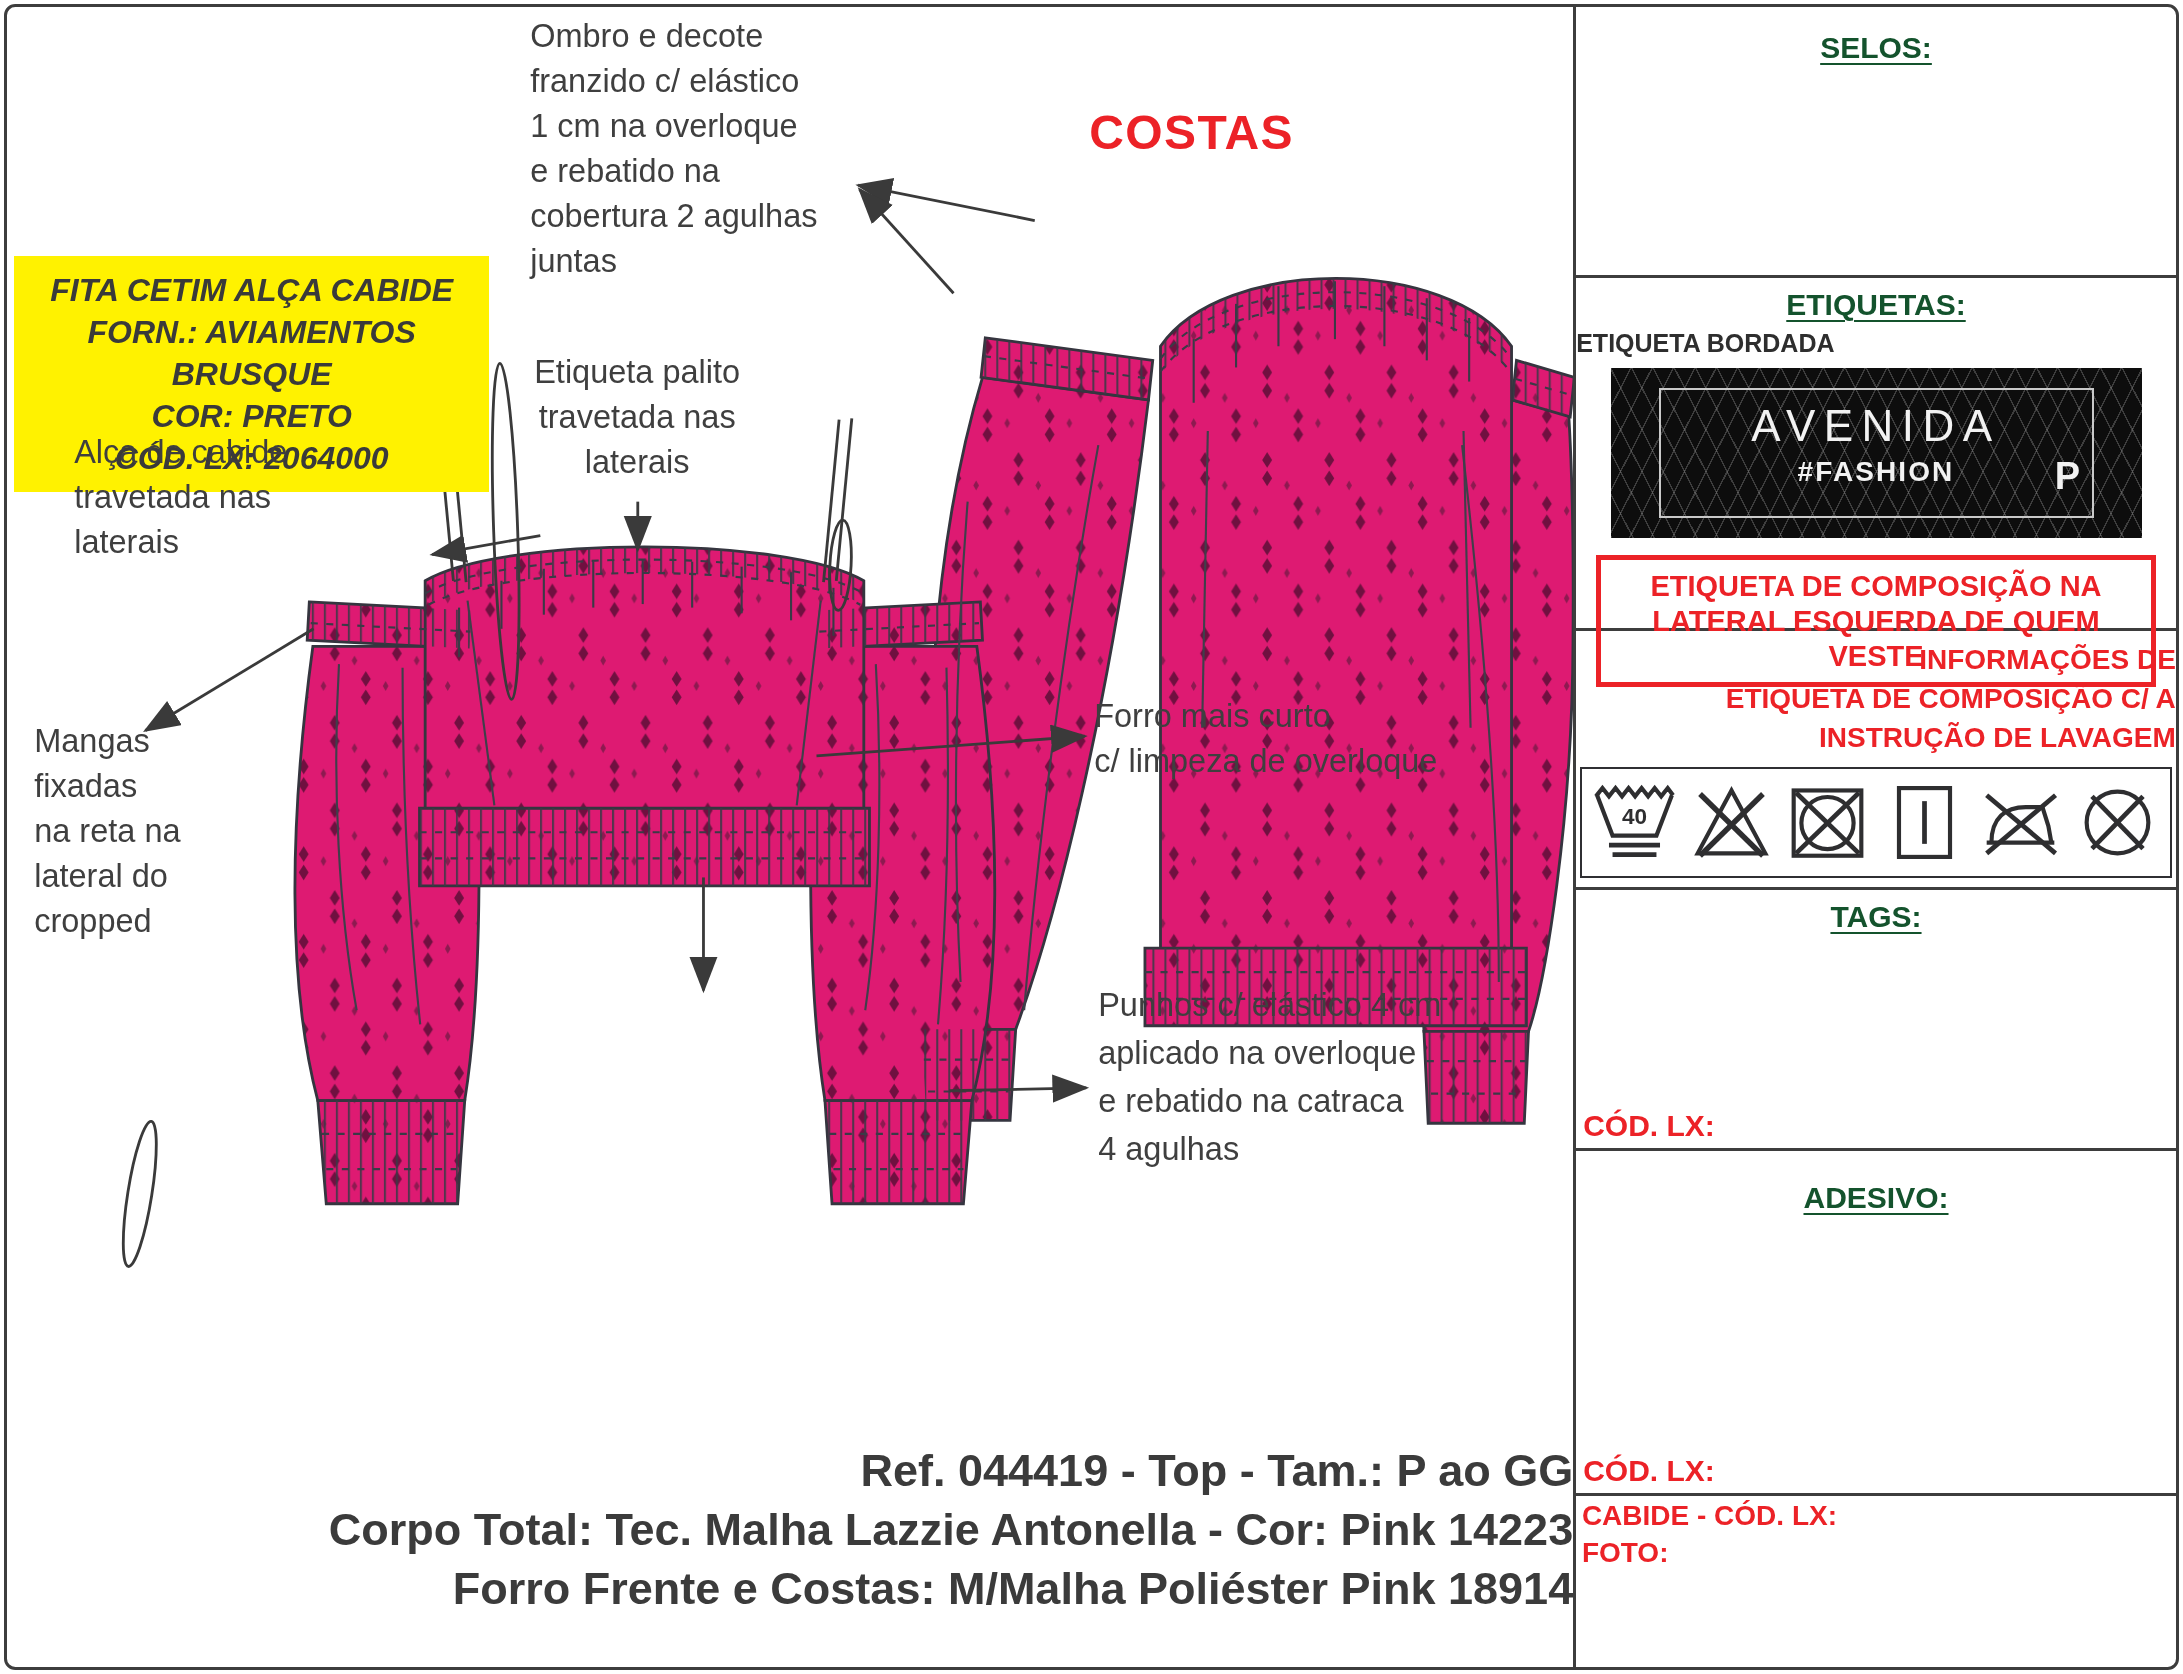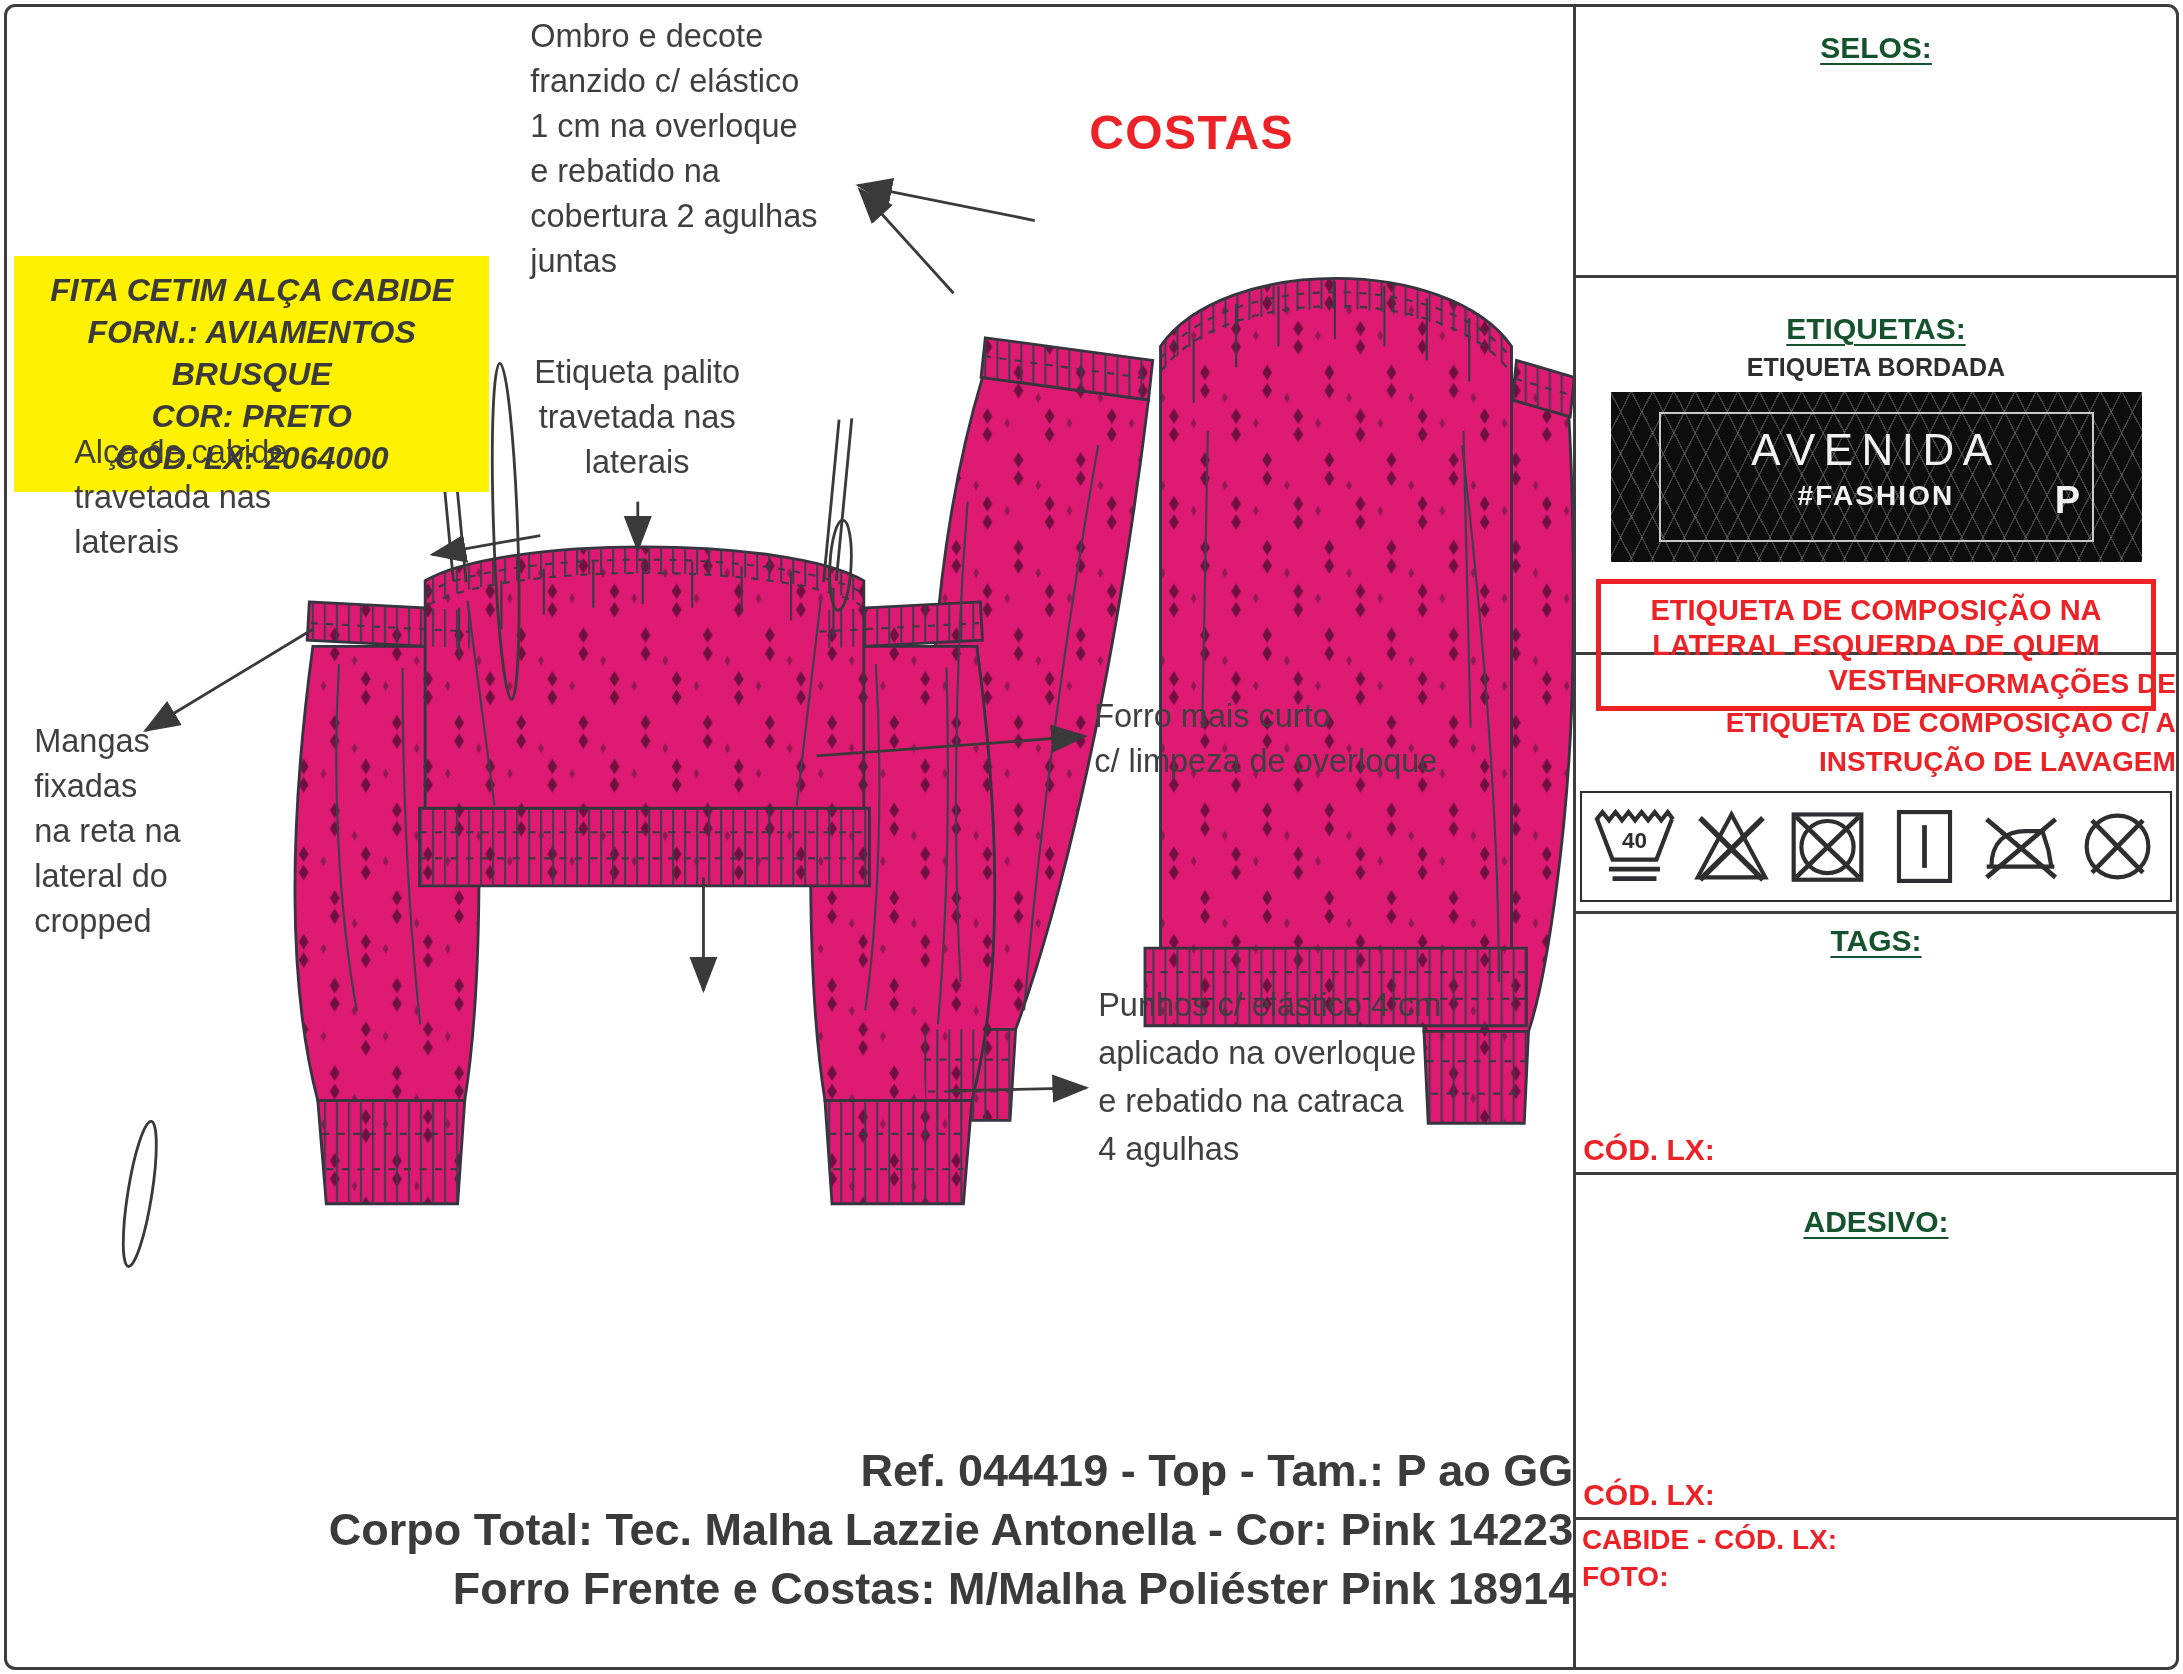--- a/index.html
+++ b/index.html
@@ -13,21 +13,21 @@
         line-height:42px;text-align:center;padding:12.7px 0;white-space:pre-line;font-style:italic;}
   .footer{position:absolute;color:#3b3b3b;font-weight:bold;font-size:45px;line-height:59px;
           text-align:right;white-space:pre-line;}
   .panel{position:absolute;left:1566px;top:0;bottom:0;right:0;border-left:3.5px solid #3d3d3d;
          display:flex;flex-direction:column;box-sizing:border-box;}
   .sec{position:relative;box-sizing:border-box;border-bottom:3.5px solid #3d3d3d;}
   .sec:last-child{border-bottom:none;flex:1;}
   .red-head{color:#14532d;font-weight:bold;font-size:30px;text-align:center;margin-top:24px;
             text-decoration:underline;text-decoration-thickness:2.1px;text-underline-offset:5px;}
   .red-head.tight{margin-top:10px;}
-  .sub-head{color:#2e2e2e;font-weight:bold;font-size:25px;text-align:center;margin-top:7px;}
+  .sub-head{color:#2e2e2e;font-weight:bold;font-size:25px;margin-top:7px;}
   .brand-label{position:relative;width:531px;height:170px;margin:10px auto 0;background-color:#0d0d0d;
      background-image:
        repeating-linear-gradient(63deg, rgba(140,140,140,.38) 0 1.4px, transparent 1.4px 19px),
        repeating-linear-gradient(-63deg, rgba(140,140,140,.38) 0 1.4px, transparent 1.4px 19px);}
   .brand-frame{position:absolute;inset:20px 48px;border:2.1px solid #c9c9c9;}
   .brand-name{color:#f2f2f2;font-size:44px;letter-spacing:8.5px;text-align:center;margin-top:11.3px;}
   .brand-tag{color:#f2f2f2;font-weight:bold;font-size:28px;letter-spacing:2.1px;text-align:center;margin-top:4.2px;}
   .brand-size{position:absolute;right:11.3px;bottom:18.4px;color:#f2f2f2;font-weight:bold;font-size:38px;}
   .comp-box{width:544px;margin:17px auto 0;border:5px solid #EC2227;color:#EC2227;font-weight:bold;
             font-size:29px;line-height:35px;text-align:center;padding:8.5px 2.8px;white-space:pre-line;}
@@ -210,21 +210,21 @@
   <div class="footer" style="left:0;width:1566px;top:1434px;">Ref. 044419 - Top - Tam.: P ao GG
 Corpo Total: Tec. Malha Lazzie Antonella - Cor: Pink 14223
 Forro Frente e Costas: M/Malha Poliéster Pink 18914</div>
 
   <div class="panel">
 
     <div class="sec" style="height:271px;">
       <div class="red-head">SELOS:</div>
     </div>
 
-    <div class="sec" style="height:353px;margin-top:24px;">
+    <div class="sec" style="height:353px;">
       <div class="red-head tight">ETIQUETAS:</div>
       <div class="sub-head">ETIQUETA BORDADA</div>
       <div class="brand-label">
         <div class="brand-frame">
           <div class="brand-name">AVENIDA</div>
           <div class="brand-tag">#FASHION</div>
           <div class="brand-size">P</div>
         </div>
       </div>
       <div class="comp-box">ETIQUETA DE COMPOSIÇÃO NA

